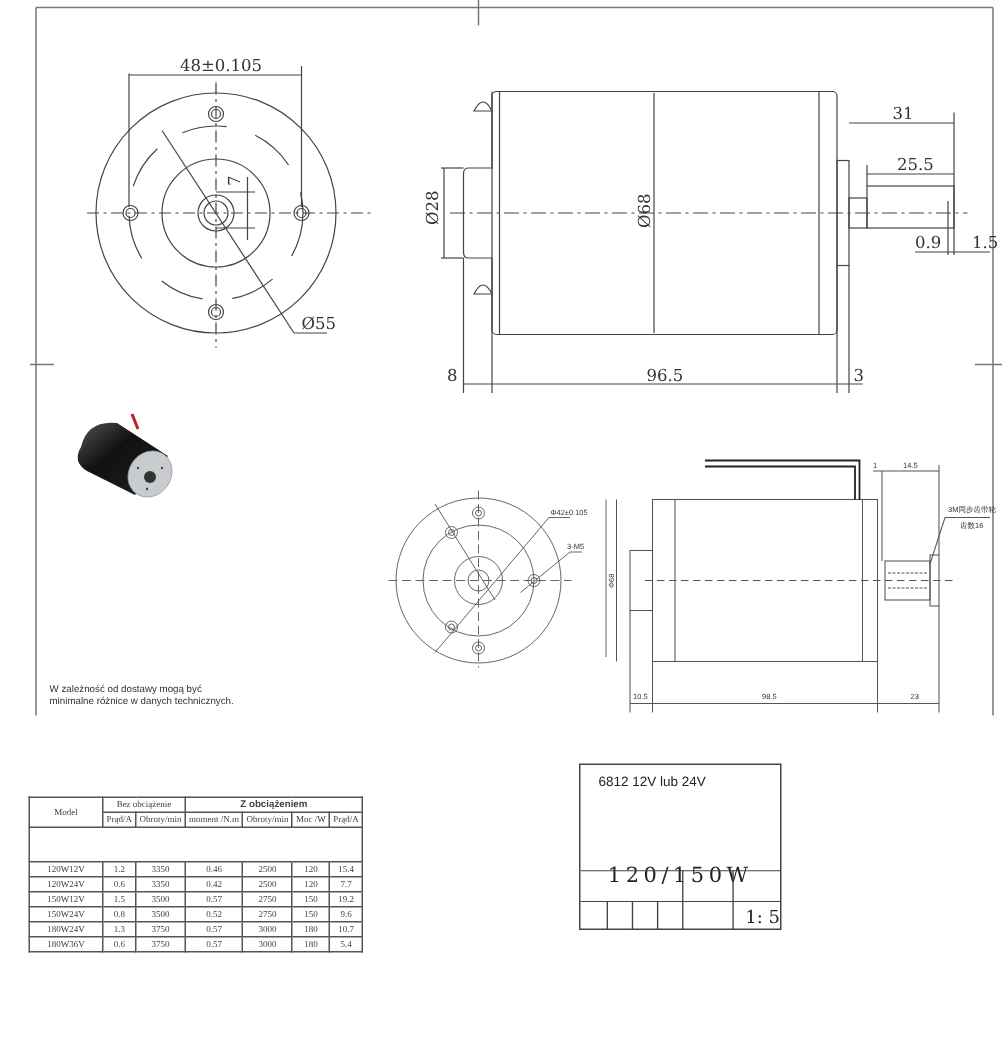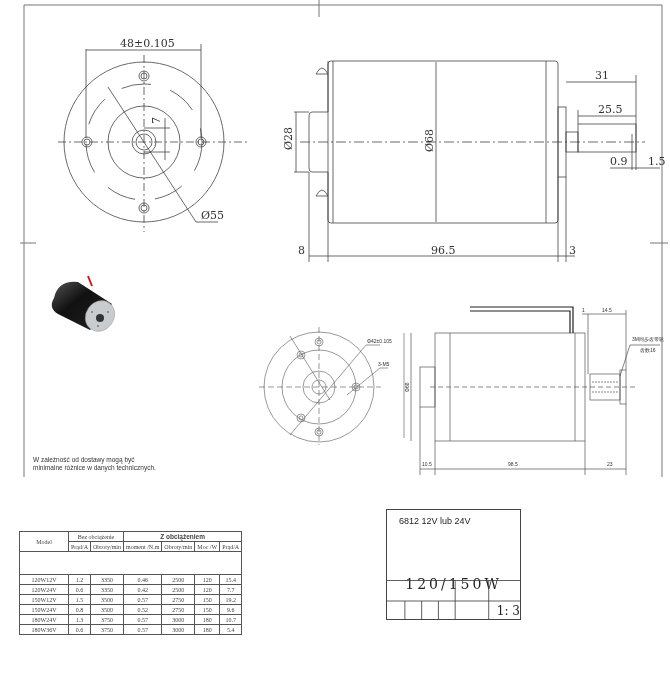--- a/index.html
+++ b/index.html
@@ -287,14 +287,14 @@
     <g stroke="#444" stroke-width="0.8" fill="none">
       <line x1="0" y1="0.5" x2="119" y2="0.5"></line>
       <line x1="0" y1="21" x2="119" y2="21"></line>
       <line x1="61" y1="0" x2="61" y2="40"></line>
       <line x1="91" y1="0" x2="91" y2="40"></line>
       <line x1="16" y1="21" x2="16" y2="40"></line>
       <line x1="31" y1="21" x2="31" y2="40"></line>
       <line x1="46" y1="21" x2="46" y2="40"></line>
     </g>
   </svg>
-  <div class="tb-scale">1: 3</div>
+  <div class="tb-scale">1: 5</div>
 </div>
 
 </body></html>

